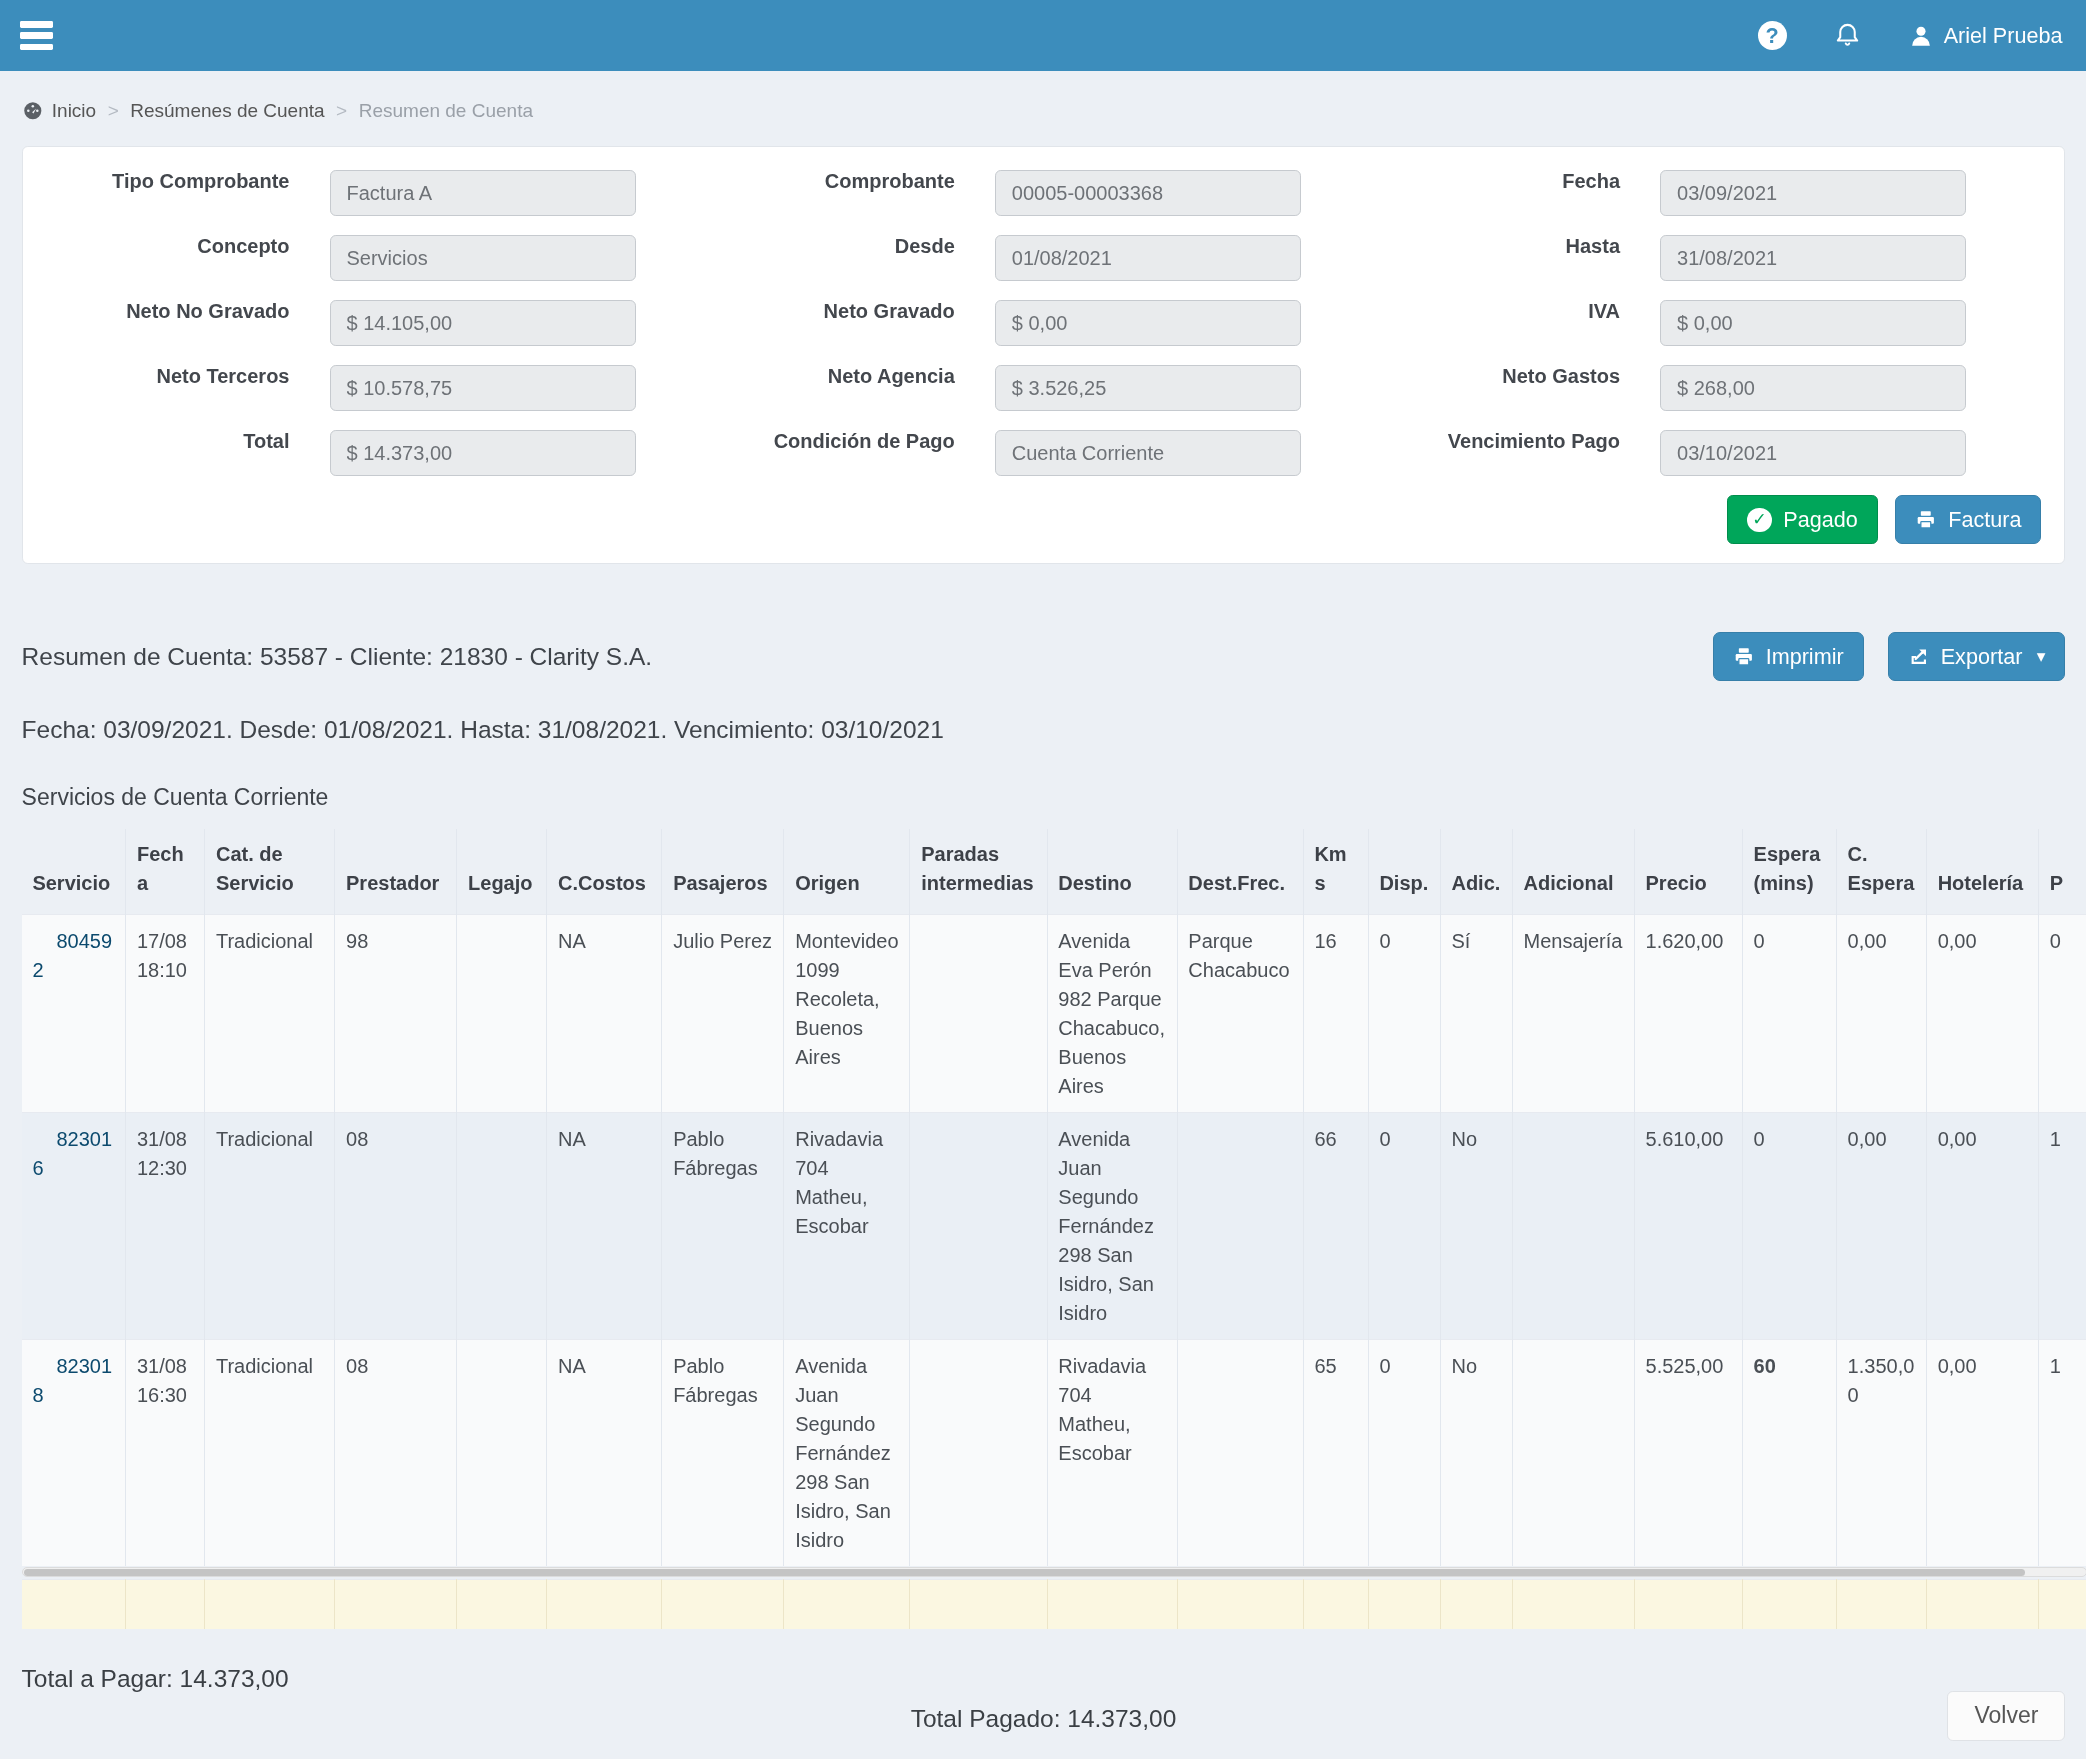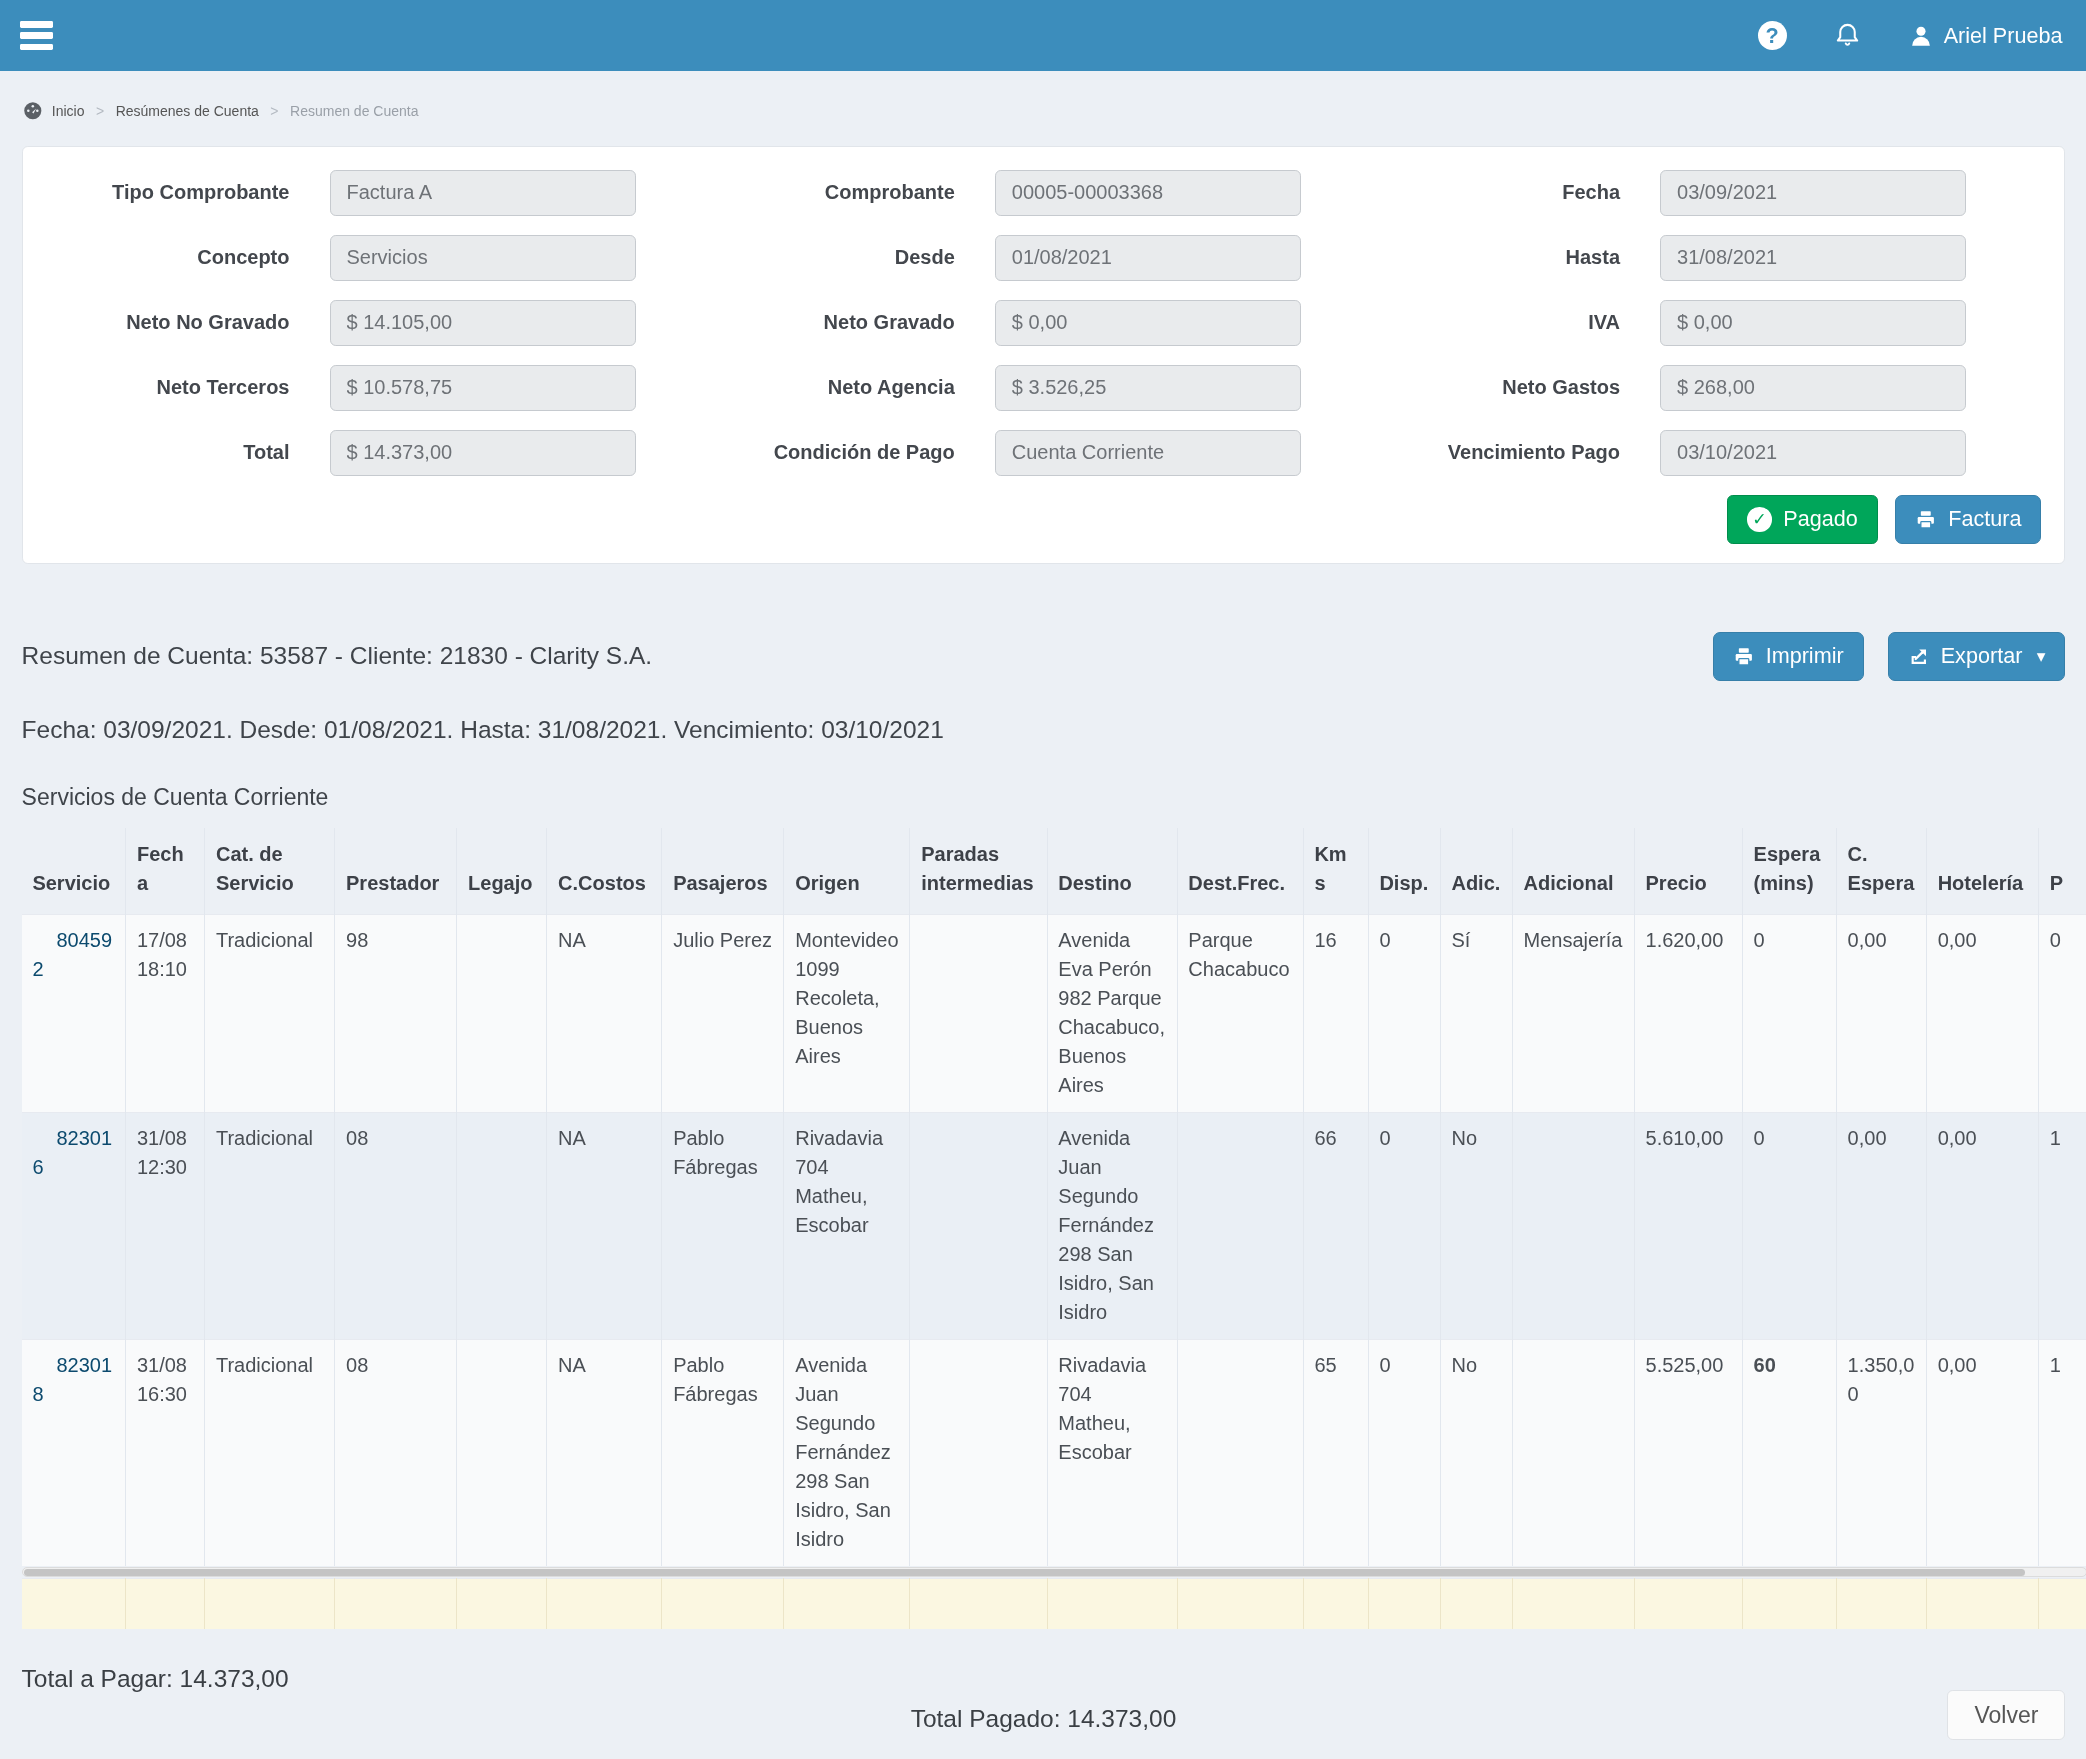--- a/index.html
+++ b/index.html
@@ -24,32 +24,32 @@
   .help-circle {
     width: 29px; height: 29px; border-radius: 50%; background: #fff; color: #3c8dbc;
     font-weight: bold; font-size: 21.6px; display: flex; align-items: center; justify-content: center;
   }
   .user-box { display: flex; align-items: center; gap: 10px; font-size: 21.6px; cursor: pointer; }
 
   
   .page { padding: 0 21.6px; }
   .page-head { display: flex; align-items: flex-end; justify-content: space-between; margin: 29px 0 20px; }
   .page-title { font-size: 33px; font-weight: 400; color: #3b3f45; }
-  .breadcrumb { display: flex; align-items: center; gap: 11.5px; font-size: 14px; color: #555; padding-bottom: 4.3px; }
+  .breadcrumb { display: flex; align-items: center; gap: 11.5px; font-size: 19px; color: #555; padding-bottom: 4.3px; }
   .breadcrumb .sep { color: #b4bac2; }
   .breadcrumb .current { color: #9aa0a8; }
   .crumb-link { color: #555; text-decoration: none; display: flex; align-items: center; gap: 8.6px; cursor: pointer; }
 
   
   .panel {
     background: #fff; border: 0.7px solid #e1e5ea; border-radius: 5.8px;
     padding: 23px 23px 19px; margin-bottom: 68px;
   }
   .frow { display: flex; margin-bottom: 19px; }
-  .fgroup { flex: 1; display: flex; align-items: center; padding-right: 20px; }
+  .fgroup { flex: 1; display: flex; align-items: flex-start; padding-right: 20px; }
   .fgroup label {
     flex: 0 0 44%; text-align: right; font-weight: bold; font-size: 20px; color: #43474d;
     padding-right: 40px;
   }
   .form-control {
     flex: 1; height: 46px; max-width: 306px;
     background: #e9ebed; border: 1.4px solid #c6cacf; border-radius: 5.8px;
     font-size: 20px; color: #6e7277; padding: 0 16px;
     font-family: "Liberation Sans", "DejaVu Sans", sans-serif;
   }

